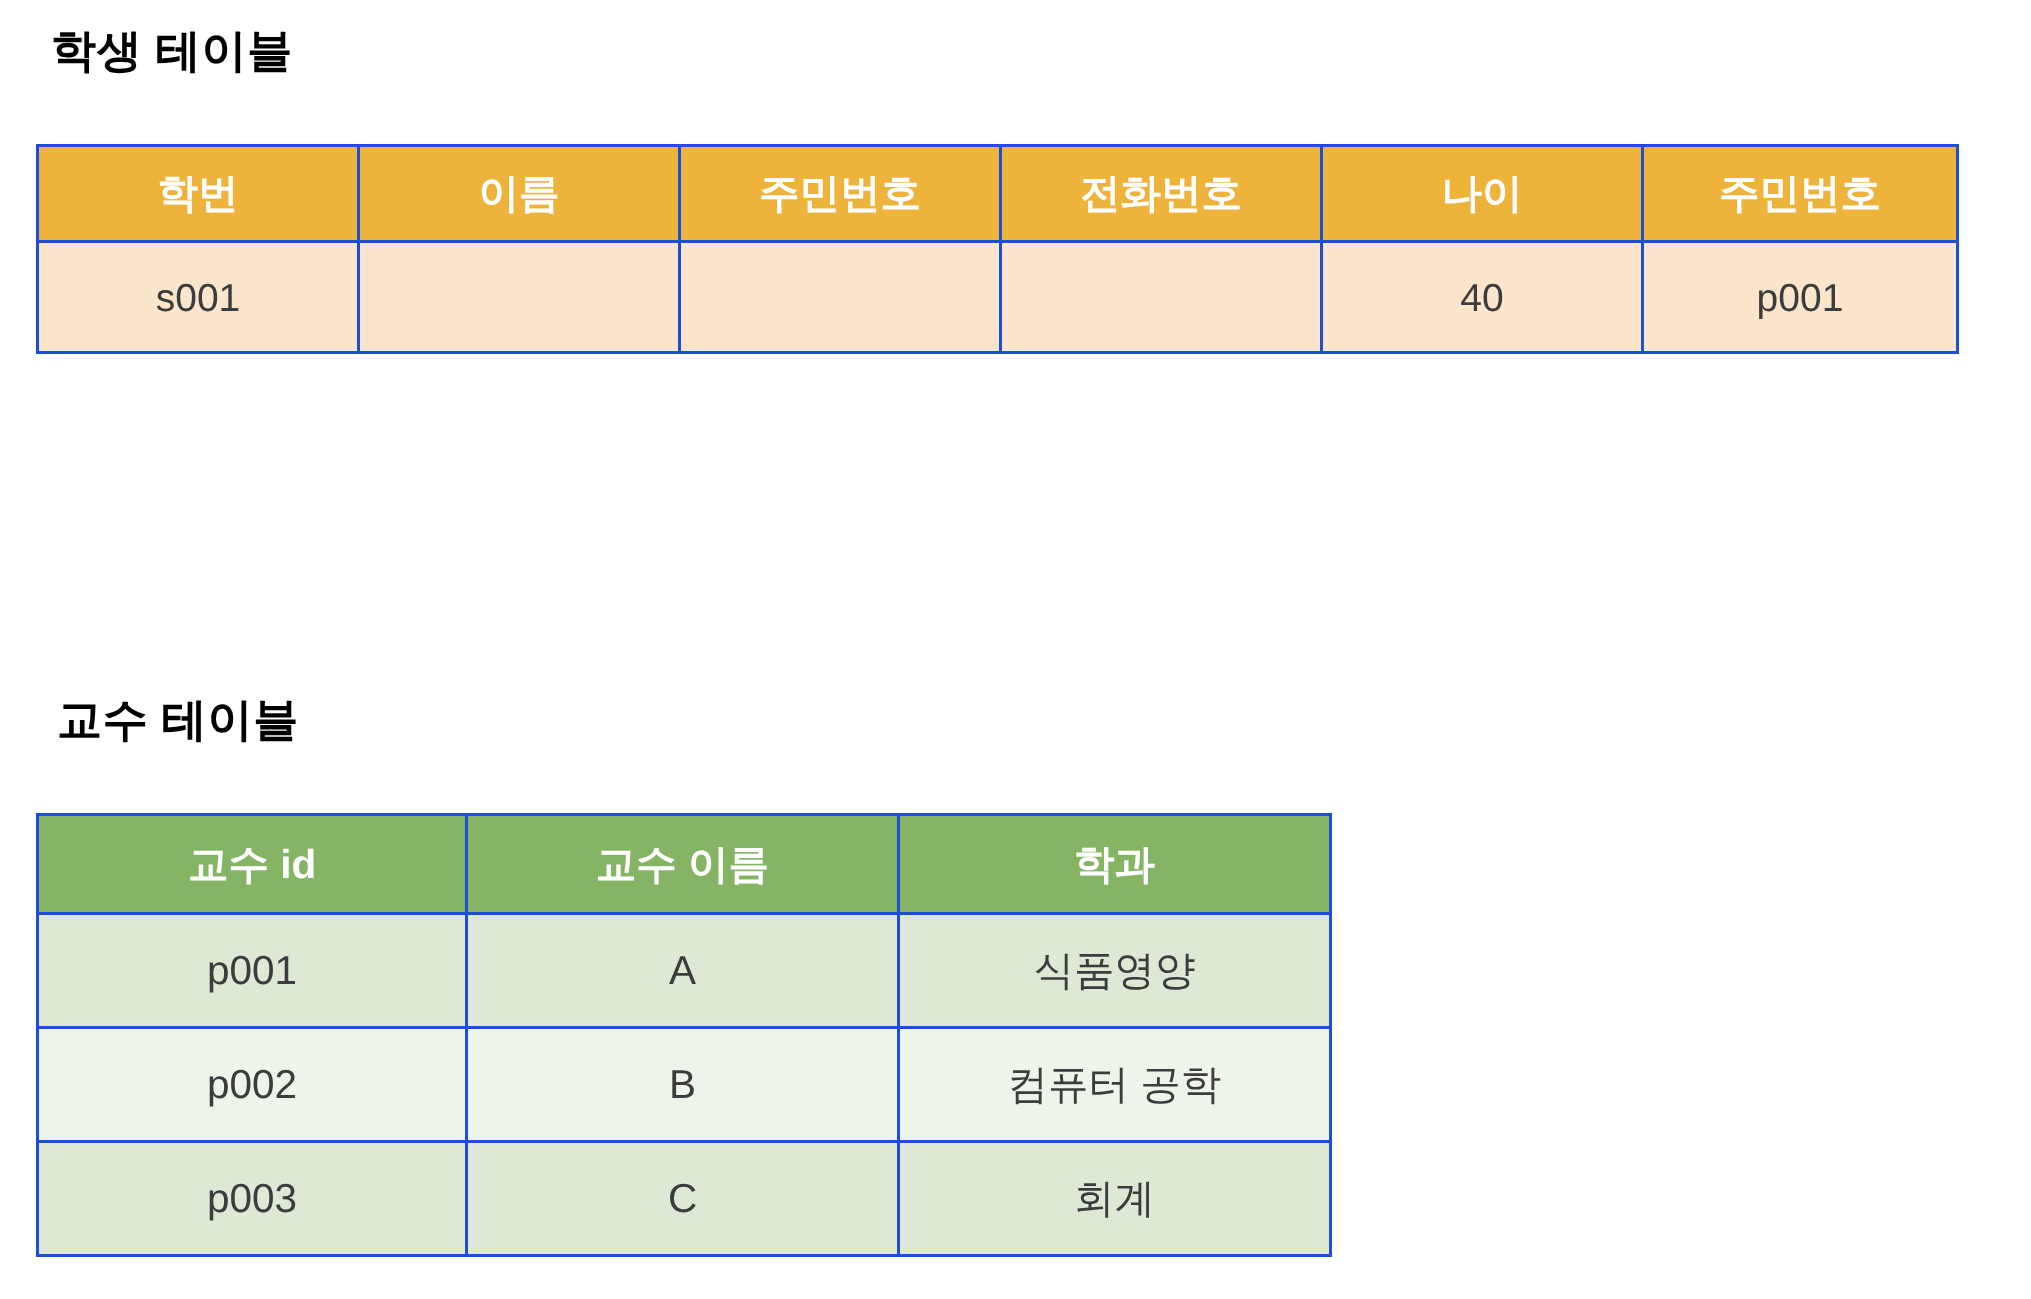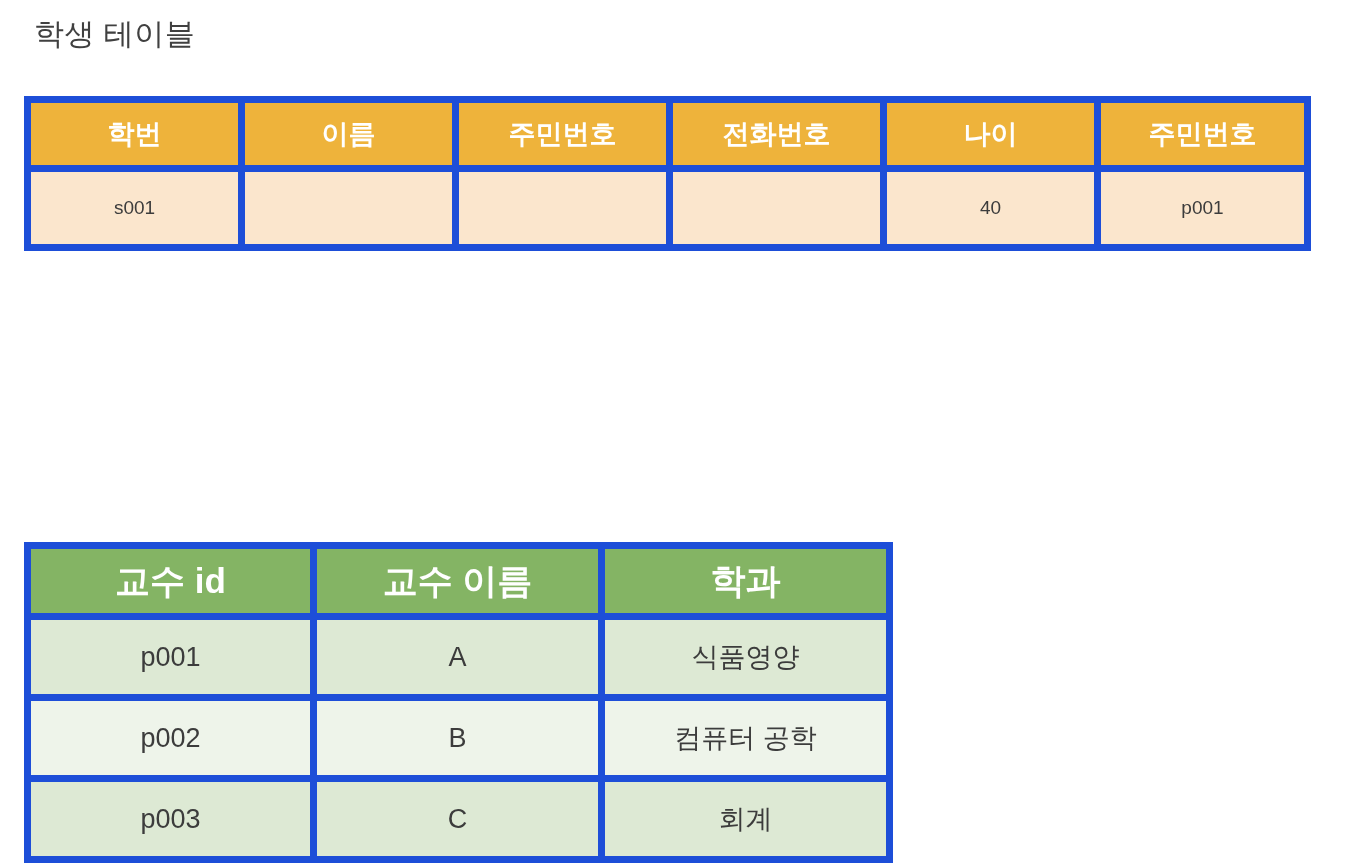--- a/index.html
+++ b/index.html
@@ -18,22 +18,22 @@
   .page {
     position: relative;
     width: 1354px;
     height: 866px;
     box-sizing: border-box;
     padding: 0;
   }
 
   .section-title {
     font-size: 30px;
-    font-weight: 400;
-    color: #404040;
+    font-weight: 700;
+    color: #000000;
     letter-spacing: 0.5px;
     text-align: right;
   }
 
   #student-title {
     position: absolute;
     left: 34px;
     top: 14px;
   }
 
@@ -46,39 +46,39 @@
   table {
     border-collapse: collapse;
     table-layout: fixed;
   }
 
   table td, table th {
     padding: 0;
     margin: 0;
     text-align: center;
     vertical-align: middle;
-    border: 7px solid #1d4ed8;
+    border: 2px solid #1d4ed8;
   }
 
   
   #student-table {
     position: absolute;
     left: 24px;
     top: 96px;
     width: 1280px;
   }
   #student-table th {
     background: #eeb33b;
     color: #ffffff;
     font-size: 27px;
     font-weight: bold;
     height: 62px;
   }
   #student-table td {
-    font-size: 19px;
+    font-size: 26px;
     font-weight: 400;
     color: #3c3c3c;
     height: 72px;
   }
   #student-table tbody tr:nth-child(odd) td {
     background: #fbe6cd;
   }
   #student-table tbody tr:nth-child(even) td {
     background: #fdf2e6;
   }
@@ -87,21 +87,21 @@
   #professor-table {
     position: absolute;
     left: 24px;
     top: 542px;
     width: 862px;
   }
   #professor-table th {
     background: #84b濃;
     background: #84b464;
     color: #ffffff;
-    font-size: 35px;
+    font-size: 27px;
     font-weight: bold;
     height: 64px;
   }
   #professor-table td {
     font-size: 27px;
     font-weight: 400;
     color: #3c3c3c;
     height: 74px;
   }
   #professor-table tbody tr:nth-child(odd) td {
@@ -142,20 +142,21 @@
         <td>s001</td>
         <td></td>
         <td></td>
         <td></td>
         <td>40</td>
         <td>p001</td>
       </tr>
     </tbody>
   </table>
 
+  <div class="section-title" id="professor-title">교수 테이블</div>
 
   <table id="professor-table">
     <colgroup>
       <col style="width:286px">
       <col style="width:288px">
       <col style="width:288px">
     </colgroup>
     <thead>
       <tr>
         <th>교수 id</th>

